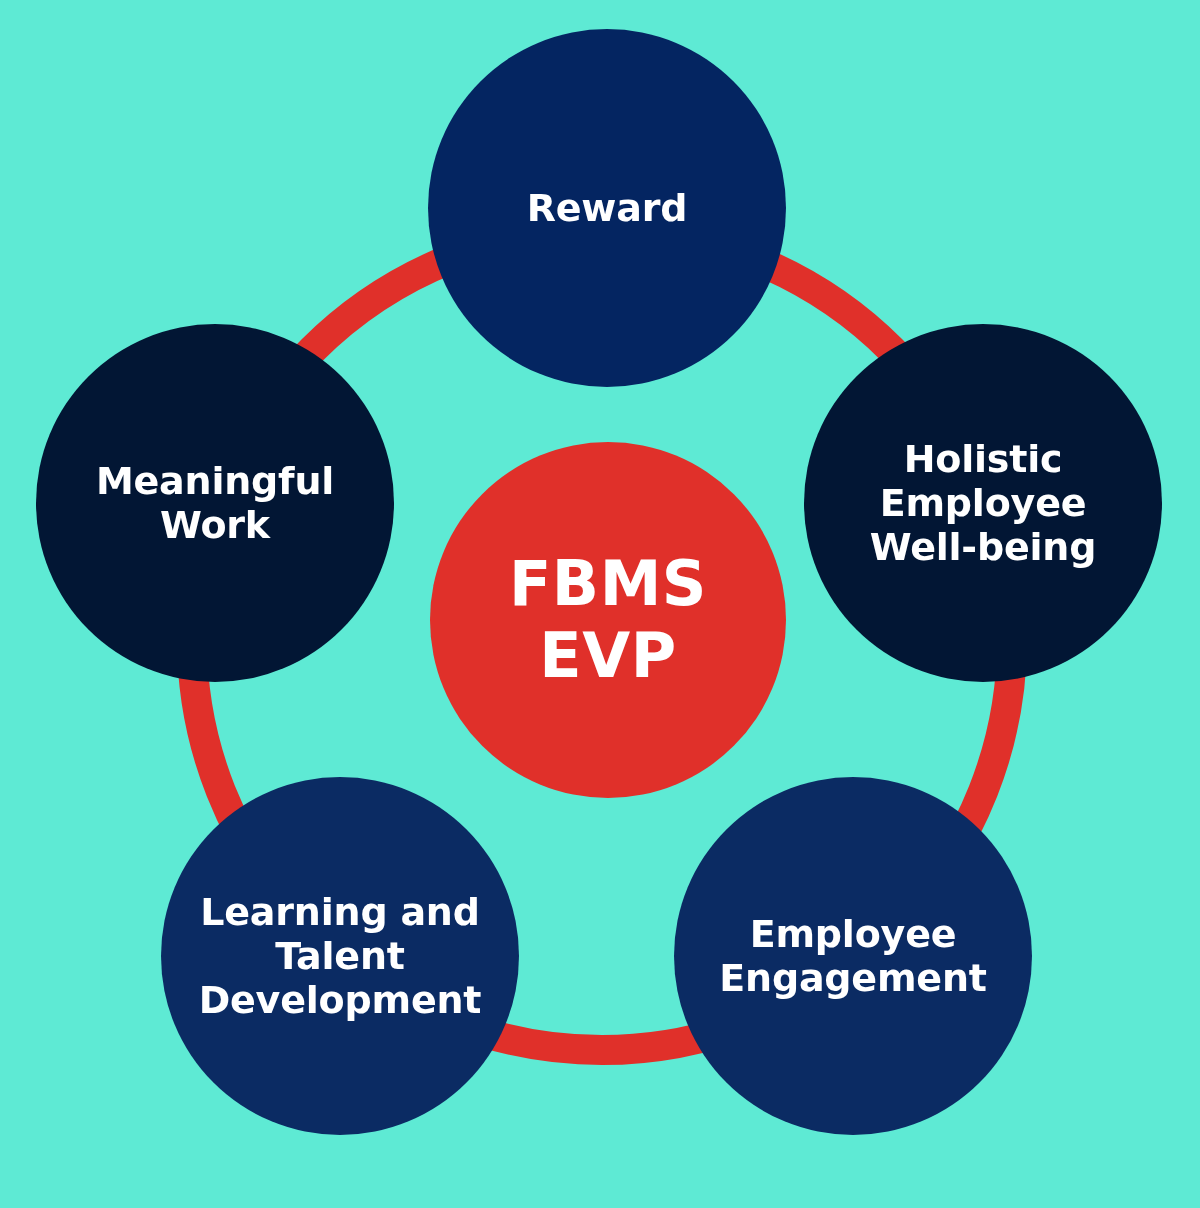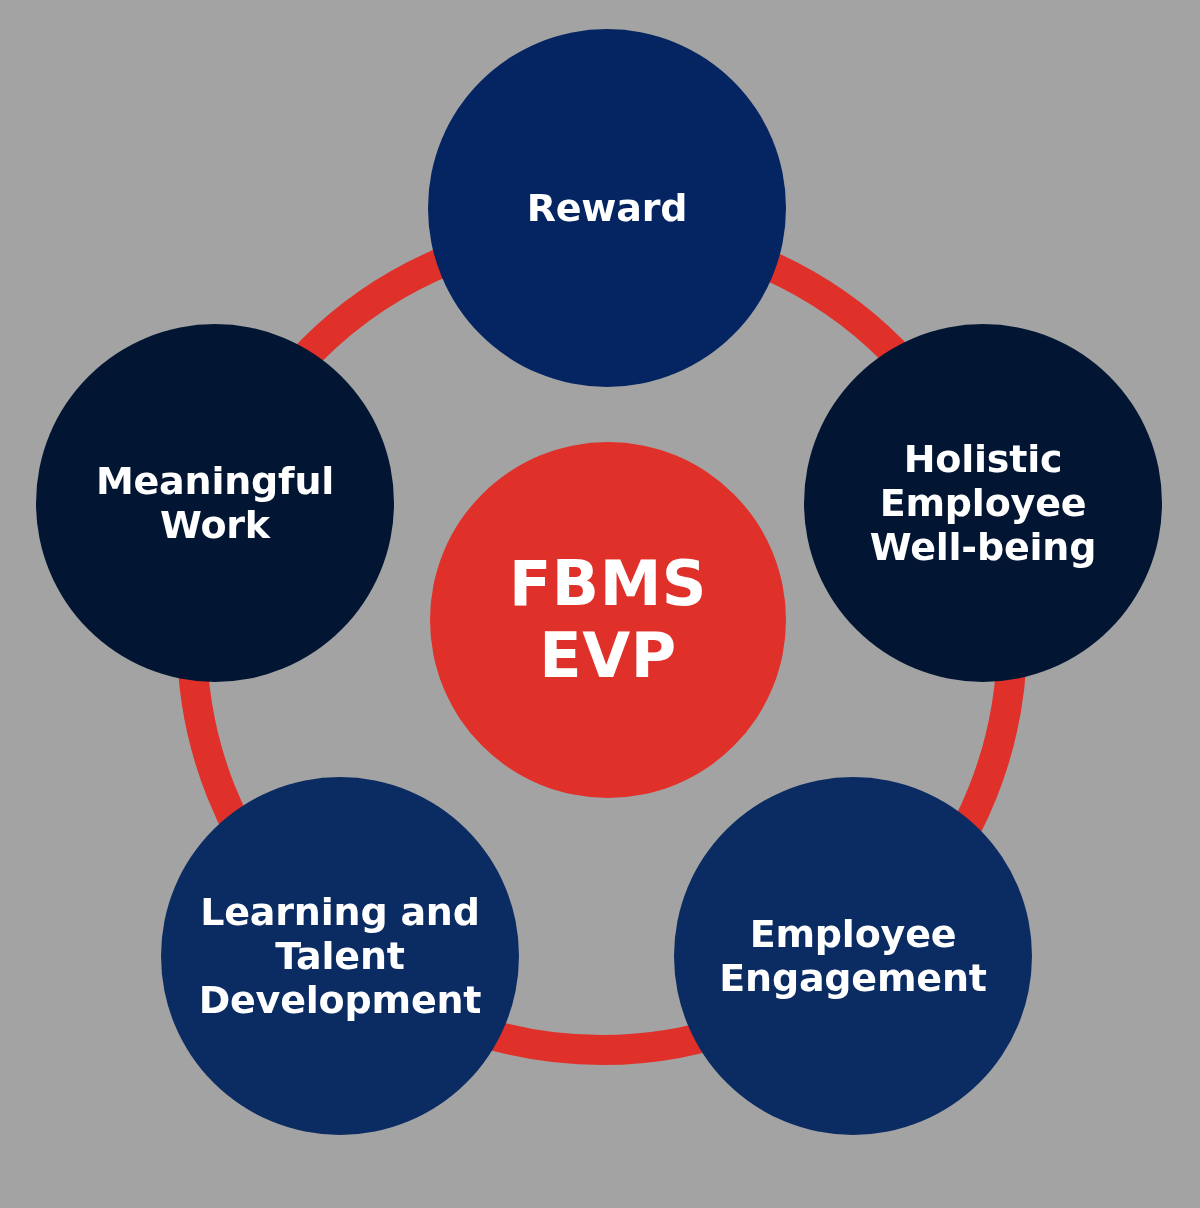--- a/index.html
+++ b/index.html
@@ -37,21 +37,21 @@
     font-family: "DejaVu Sans", "Liberation Sans", sans-serif;
     font-weight: bold;
     fill: #ffffff;
     text-anchor: middle;
     letter-spacing: 0.5px;
   }
 </style>
 </head>
 <body>
 
-<div id="canvas" style="background: #a3a3a3;">
+<div id="canvas" style="background: #5eead4;">
   <svg id="diagram-svg" viewBox="0 0 1200 1208" xmlns="http://www.w3.org/2000/svg">
 
     <circle id="ring-el" cx="602" cy="640" r="410" fill="none" stroke="#E0302A" stroke-width="30"></circle>
 
     <g>
       <circle id="node-0-circle" cx="607" cy="208" r="179" fill="#042561"></circle>
       <text class="node-label" id="node-0-text" x="607" y="208" font-size="38" fill="#ffffff"><tspan x="607" y="221.11">Reward</tspan></text>
     </g>
 
     <g>

